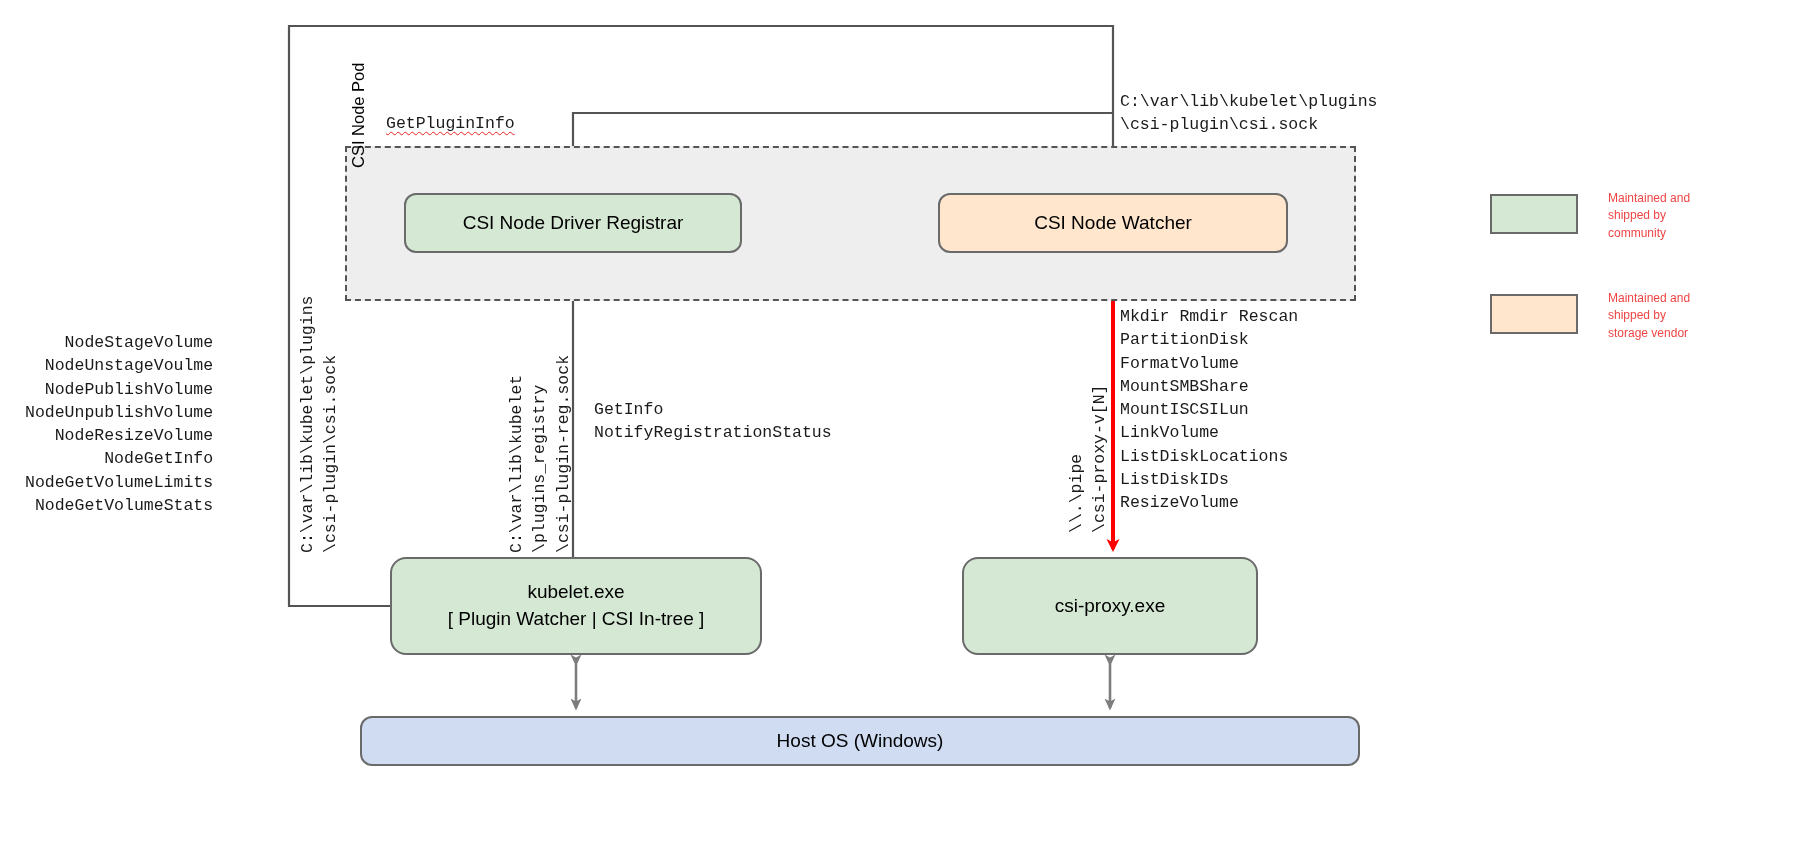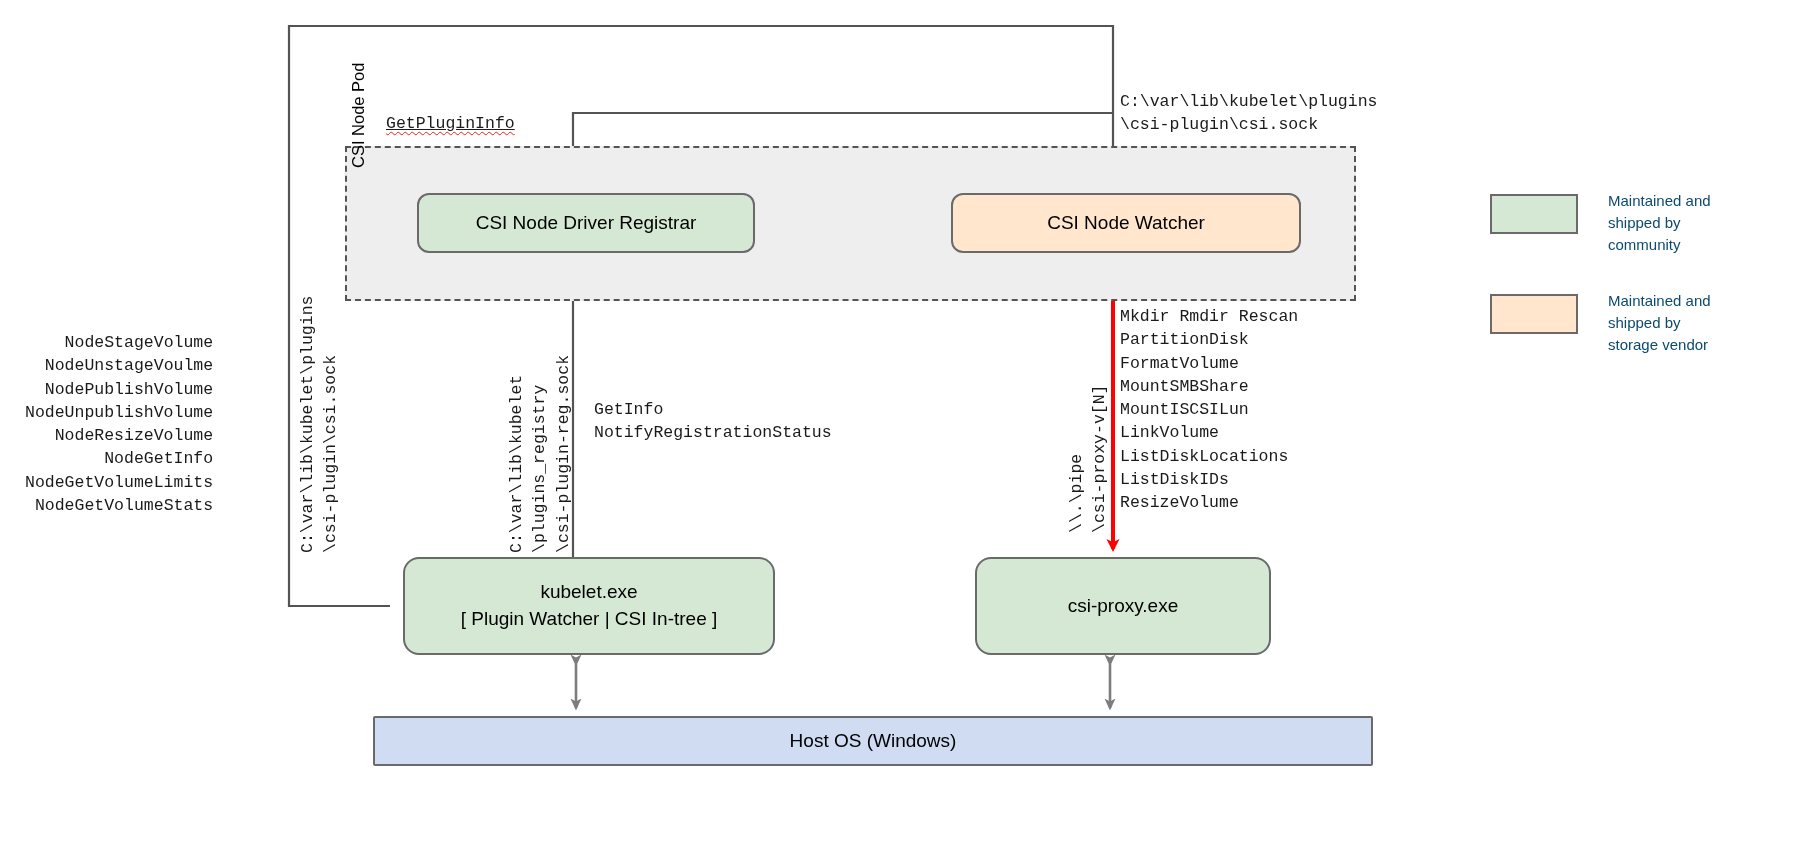--- a/index.html
+++ b/index.html
@@ -11,60 +11,60 @@
   .pod{position:absolute;left:345px;top:146px;width:1011px;height:155px;
        background:#eeeeee;border:2px dashed #545454;box-sizing:border-box;}
   .pod-label{position:absolute;left:349px;top:168px;width:120px;
        font-size:16.5px;color:#000;
        transform:rotate(-90deg);transform-origin:left top;
        white-space:nowrap;}
 
   .node{position:absolute;border:2px solid #404040;border-radius:12px;
         box-sizing:border-box;display:flex;flex-direction:column;
         align-items:center;justify-content:center;text-align:center;
-        font-size:19px;line-height:1.42;color:#000;margin-left:13px;}
+        font-size:19px;line-height:1.42;color:#000;}
   .green{background:#d5e8d4;border-color:#6a6a6a;}
   .yellow{background:#ffe6cc;border-color:#6a6a6a;}
-  .blue{background:#cfdcf2;border-color:#6a6a6a;border-radius:2px;}
+  .blue{background:#cfdcf2;border-color:#6a6a6a;border-radius:12px;}
 
   #registrar{left:404px;top:193px;width:338px;height:60px;}
   #nodeplugin{left:938px;top:193px;width:350px;height:60px;}
   #kubelet{left:390px;top:557px;width:372px;height:98px;border-radius:16px;}
   #csiproxy{left:962px;top:557px;width:296px;height:98px;border-radius:16px;}
   #hostos{left:360px;top:716px;width:1000px;height:50px;font-size:19px;}
 
   .mono{font-family:"Liberation Mono",monospace;font-size:16.5px;
         line-height:1.41;color:#1a1a1a;white-space:pre;}
 
   .lbl{position:absolute;}
   .rot{transform:rotate(-90deg);transform-origin:left top;white-space:pre;}
 
-  #getplugininfo{left:386px;top:112px;text-decoration:underline;}
+  #getplugininfo{left:386px;top:112px;}
   #getplugininfo .sq{ text-decoration:underline;
         text-decoration-color:#e8241f;text-decoration-style:wavy;
         text-decoration-thickness:1.4px;text-underline-offset:3px;}
 
   #path-plugin{left:1120px;top:90px;}
   #nodeops{left:25px;top:331px;text-align:right;}
   #proxyops{left:1120px;top:305px;}
   #getinfo{left:594px;top:398px;}
 
   #rot-csi-sock{left:296px;top:553px;}
   #rot-reg-sock{left:505px;top:553px;}
   #rot-pipe{left:1065px;top:533px;}
 
   .legend{position:absolute;left:1490px;top:190px;width:310px;}
   .lg-row{position:relative;height:100px;}
   .lg-sw{position:absolute;left:0;top:4px;width:88px;height:40px;
          border:2px solid #6a6a6a;box-sizing:border-box;}
   .lg-sw.green{background:#d5e8d4;}
   .lg-sw.yellow{background:#ffe6cc;}
   .lg-arrow{position:absolute;left:0;top:0;width:95px;height:34px;}
-  .lg-txt{position:absolute;left:118px;top:0;font-size:15px;
-          line-height:1.45;color:#0c4a6e;white-space:pre-line;}
+  .lg-txt{position:absolute;left:118px;top:0;font-size:12px;
+          line-height:1.45;color:#ef4444;white-space:pre-line;}
 </style>
 </head>
 <body>
 
 <div class="stage">
 
   <svg class="wires" viewBox="0 0 1818 842">
     <defs>
       <marker id="ahGray" markerWidth="11" markerHeight="11" refX="8" refY="5" orient="auto" markerUnits="userSpaceOnUse">
         <path d="M0,0 L10,5 L0,10 L2.6,5 z" fill="#545454"></path>

